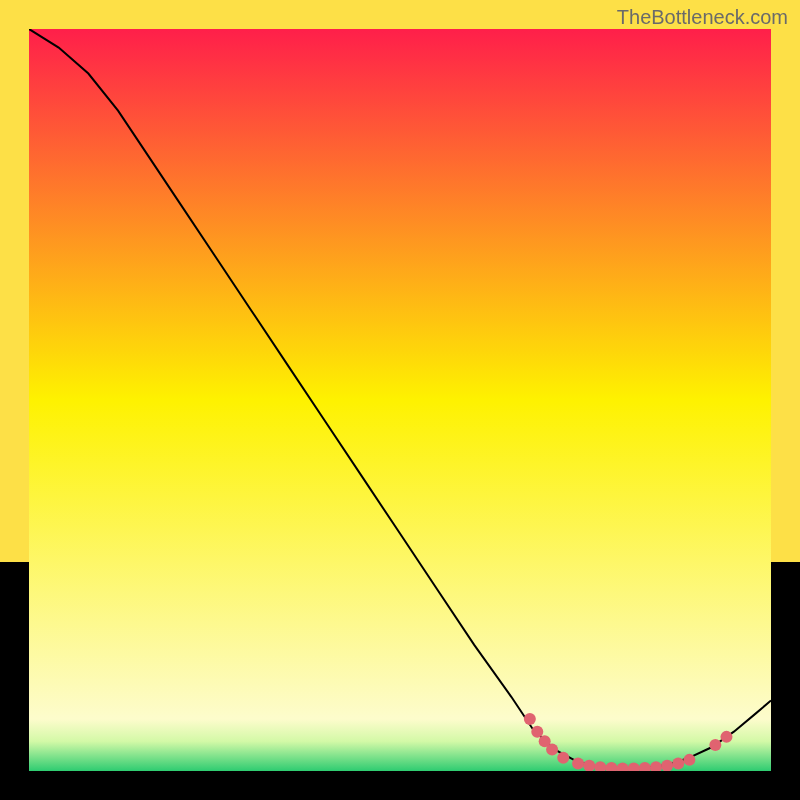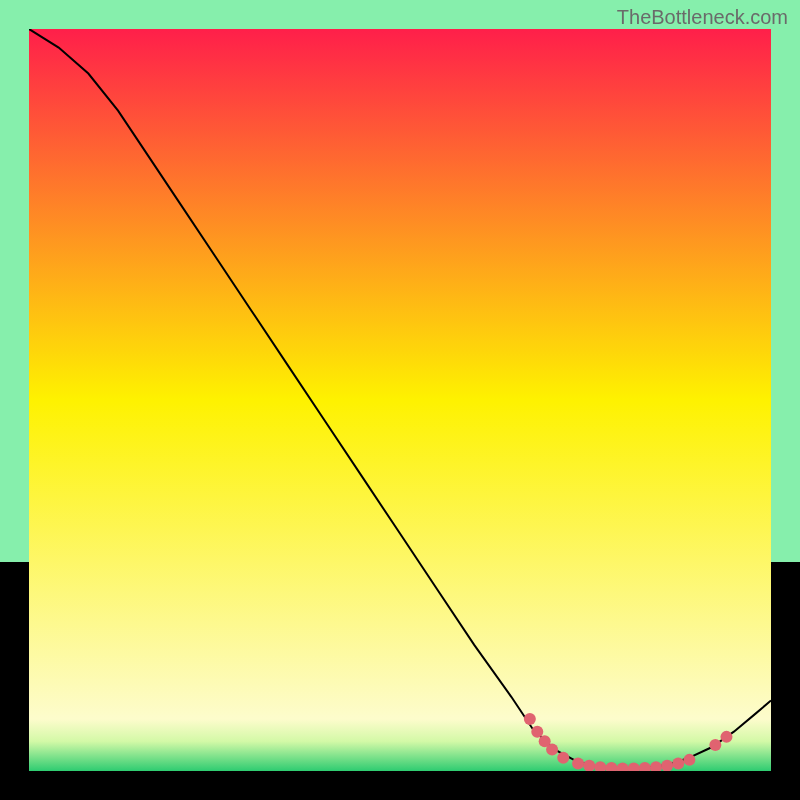--- a/index.html
+++ b/index.html
@@ -8,21 +8,21 @@
     background: #000;
     width: 800px;
     height: 800px;
     position: relative;
     font-family: Arial, sans-serif;
   }
   .container {
     width: 800px;
     height: 562px;
     position: relative;
-    background: #86efac;
+    background: #fde047;
   }
   .watermark {
     position: absolute;
     top: 6px;
     right: 12px;
     color: #6a6a6a;
     font-size: 20px;
     font-weight: 500;
     z-index: 10;
   }

